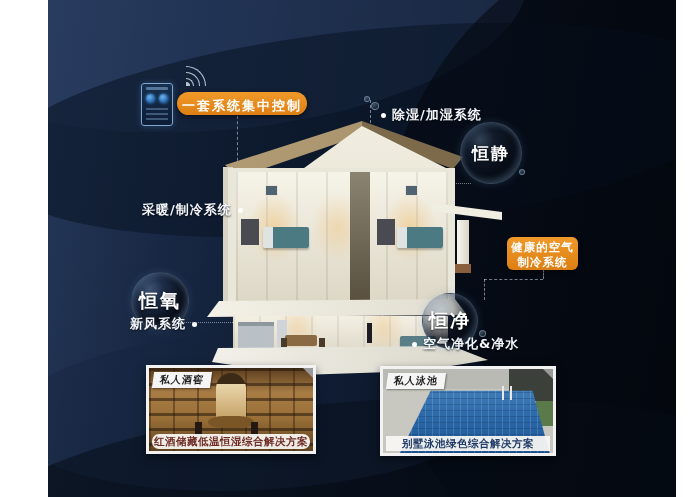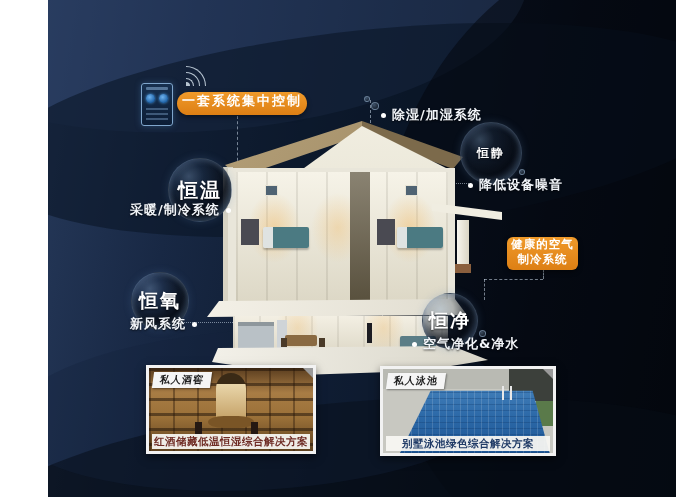--- a/index.html
+++ b/index.html
@@ -23,40 +23,40 @@
   .dot-line{border-top-style:dotted;border-left-style:dotted;}
 
   
   .bubble{position:absolute;border-radius:50%;display:flex;align-items:center;justify-content:center;
     color:#fff;font-weight:bold;letter-spacing:2px;
     background:radial-gradient(circle at 32% 28%,rgba(125,155,190,.38) 0%,rgba(45,65,92,.28) 24%,rgba(8,13,22,.92) 62%,rgba(16,25,40,.96) 100%);
     border:1px solid rgba(150,180,215,.30);
     box-shadow:inset -2px -3px 6px rgba(130,170,210,.28),inset 2px 3px 5px rgba(160,190,225,.18),0 0 8px rgba(90,130,180,.22);
     text-shadow:0 1px 2px rgba(0,0,0,.6);}
   .b-shi{left:317px;top:59px;width:50px;height:50px;font-size:17px;}
-  .b-jing{left:460px;top:122px;width:60px;height:60px;font-size:12px;}
+  .b-jing{left:460px;top:122px;width:60px;height:60px;font-size:17px;}
   .b-wen{left:168px;top:158px;width:62px;height:62px;font-size:20px;}
   .b-yang{left:131px;top:272px;width:56px;height:56px;font-size:19px;}
   .b-jing2{left:422px;top:293px;width:54px;height:54px;font-size:19px;}
   .mini{position:absolute;border-radius:50%;border:1px solid rgba(170,200,230,.5);
         background:radial-gradient(circle at 35% 30%,rgba(140,170,200,.4),rgba(10,16,26,.8));}
 
   
   .note{position:absolute;display:flex;align-items:center;gap:6px;color:#f2f5f9;
         font-size:13px;font-weight:bold;letter-spacing:1px;text-shadow:0 1px 2px rgba(0,0,0,.7);white-space:nowrap;}
   .ndot{width:5px;height:5px;border-radius:50%;background:#fff;flex:0 0 auto;}
   .n-shi{left:381px;top:70px;margin-top:36px;}
   .n-jing{left:468px;top:176px;}
-  .n-wen{left:130px;top:201px;}
+  .n-wen{left:142px;top:201px;}
   .n-yang{left:94px;top:315px;margin-left:36px;}
   .n-jing2{left:412px;top:335px;}
 
   
   .callout{position:absolute;background:linear-gradient(180deg,#f09a2a,#dd7f14);color:#fff;font-weight:bold;
-           display:flex;flex-direction:column;align-items:center;justify-content:flex-start;
+           display:flex;flex-direction:column;align-items:center;justify-content:flex-end;
            box-shadow:0 2px 5px rgba(0,0,0,.45);}
   .c-control{left:177px;top:92px;width:130px;height:23px;border-radius:12px;font-size:13px;letter-spacing:2px;}
   .c-health{left:507px;top:237px;width:71px;height:33px;border-radius:6px;font-size:11.5px;line-height:15px;letter-spacing:1px;}
 
   
   .phone{position:absolute;left:141px;top:83px;width:30px;height:41px;border:1px solid #7fa6cc;border-radius:3px;
          background:linear-gradient(180deg,#17304f,#0c1d36);box-shadow:0 0 6px rgba(80,140,200,.35);}
   .phone .bar{position:absolute;left:4px;top:3px;right:4px;height:3px;background:rgba(150,190,230,.5);border-radius:1px;}
   .knob{position:absolute;top:10px;width:9px;height:9px;border-radius:50%;
         background:radial-gradient(circle at 40% 35%,#6fb3ee,#1f63a8 70%);box-shadow:0 0 3px #4a9ae0;}
@@ -126,21 +126,21 @@
        repeating-linear-gradient(90deg,rgba(255,255,255,.14) 0 1px,transparent 1px 7px),
        repeating-linear-gradient(0deg,rgba(15,55,105,.3) 0 1px,transparent 1px 6px),
        linear-gradient(180deg,#4f8cc4,#2a67a6 60%,#1f5795);}
   .bldg{position:absolute;right:0;top:0;width:26%;height:38%;background:#3c403b;}
   .hedge{position:absolute;right:0;top:38%;width:10%;height:30%;background:#5a7a4a;}
   .ladder{position:absolute;left:70%;top:20%;width:6px;height:14px;border-left:2px solid #e8e8e8;border-right:2px solid #e8e8e8;}
   .tag{position:absolute;left:4px;top:4px;background:#f5f5f5;color:#1c1c1c;font-size:10px;font-weight:bold;
        padding:1px 7px;letter-spacing:1px;transform:skewX(-8deg);box-shadow:1px 1px 2px rgba(0,0,0,.4);}
   .caption{position:absolute;left:3px;right:3px;bottom:2px;background:rgba(248,246,242,.94);text-align:center;
            font-size:10.5px;font-weight:bold;line-height:15px;letter-spacing:.5px;}
-  .cap-wine{color:#6e2b24;}
+  .cap-wine{color:#6e2b24;border-radius:7px;}
   .cap-pool{color:#1f3a66;}
   .fold{position:absolute;right:0;top:0;width:0;height:0;border-left:10px solid transparent;border-top:10px solid #9a9a9a;}
 </style>
 </head>
 <body>
 
 <div id="poster">
 
   <div class="bg">
     <div class="wave w1"></div>
@@ -211,41 +211,34 @@
     <span>一套系统集中控制</span>
   </div>
   <div class="callout c-health">
     <span>健康的空气</span>
     <span>制冷系统</span>
   </div>
 
   <div class="bubble b-jing">
     <span>恒静</span>
   </div>
-  <div class="bubble b-wen">
-    <span>恒温</span>
-  </div>
   <div class="bubble b-yang">
     <span>恒氧</span>
   </div>
   <div class="bubble b-jing2">
     <span>恒净</span>
   </div>
   <div class="mini" style="left:364px;top:96px;width:4px;height:4px;"></div>
   <div class="mini" style="left:371px;top:102px;width:6px;height:6px;"></div>
   <div class="mini" style="left:519px;top:169px;width:4px;height:4px;"></div>
   <div class="mini" style="left:479px;top:330px;width:5px;height:5px;"></div>
 
   <div class="note n-shi">
     <span class="ndot"></span>
     <span>除湿/加湿系统</span>
-  </div>
-  <div class="note n-jing">
-    <span class="ndot"></span>
-    <span>降低设备噪音</span>
   </div>
   <div class="note n-wen">
     <span>采暖/制冷系统</span>
     <span class="ndot"></span>
   </div>
   <div class="note n-yang">
     <span>新风系统</span>
     <span class="ndot"></span>
   </div>
   <div class="note n-jing2">

